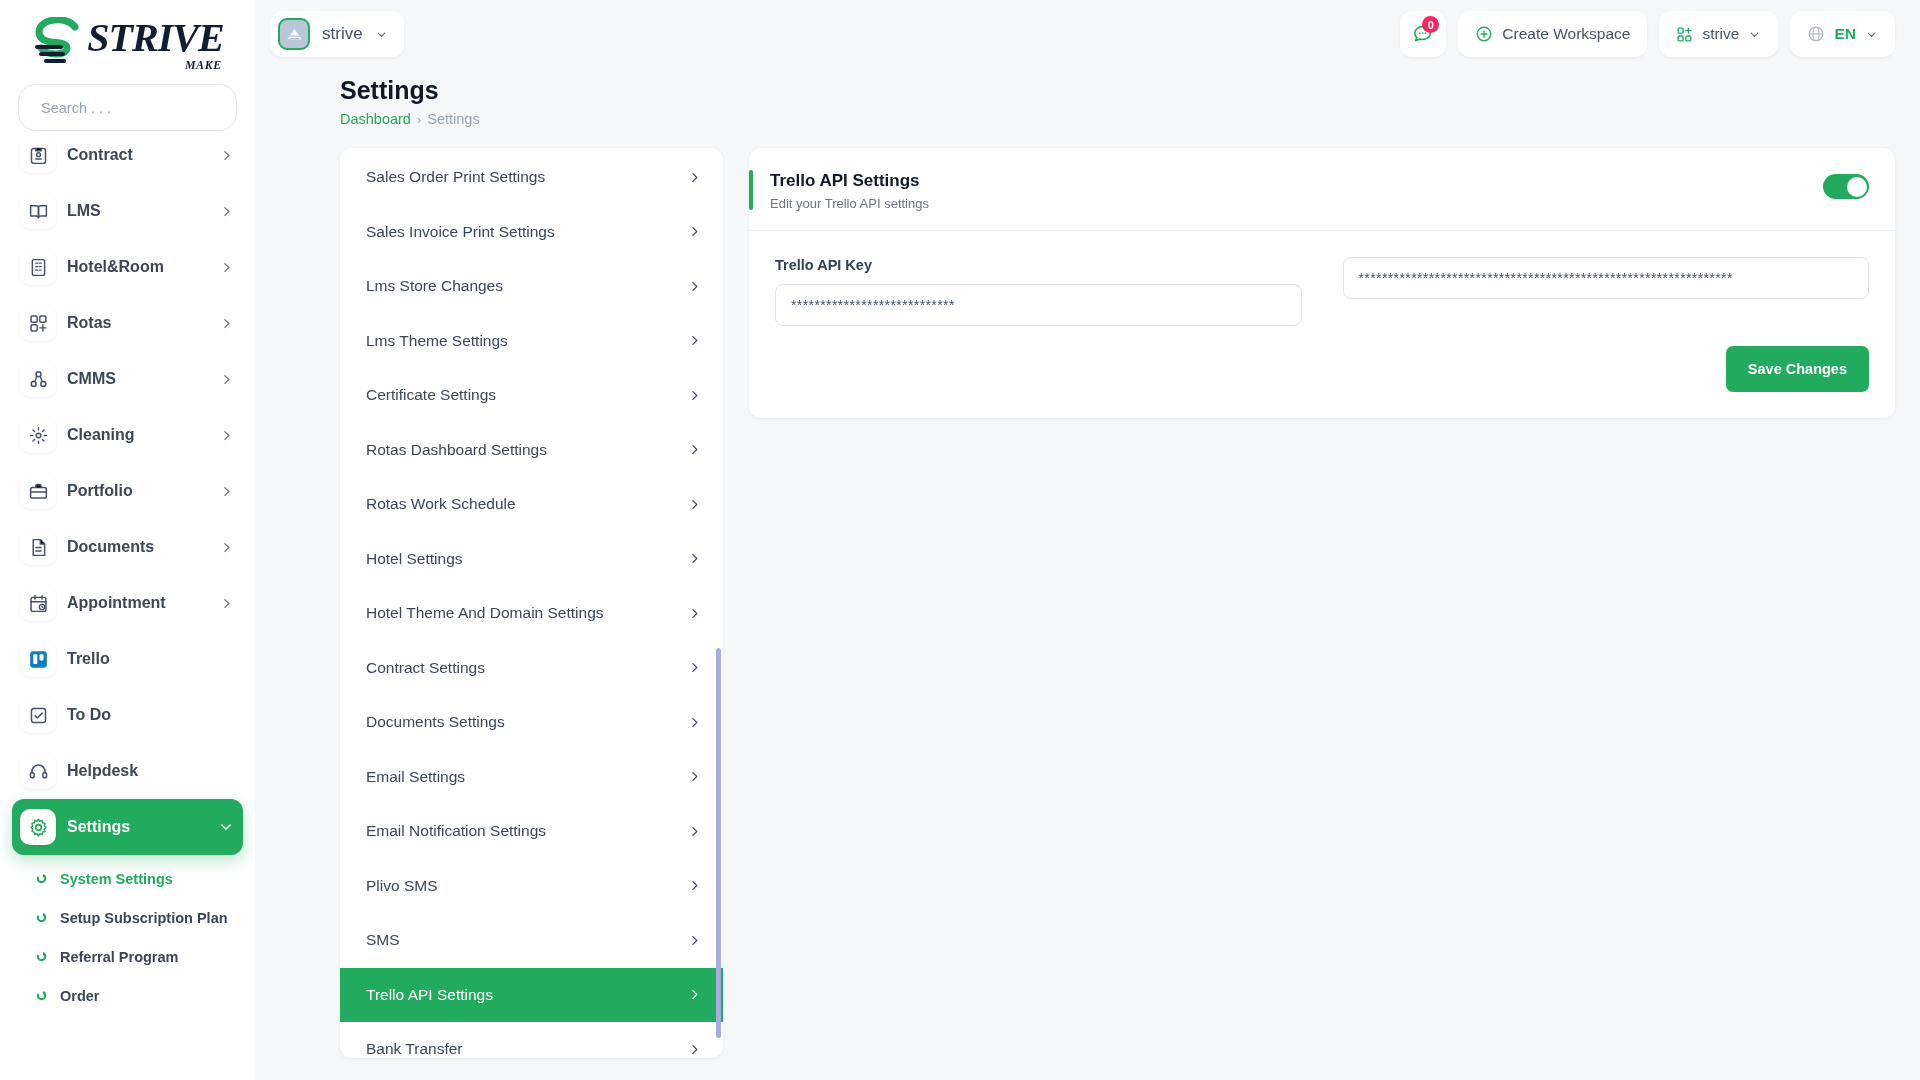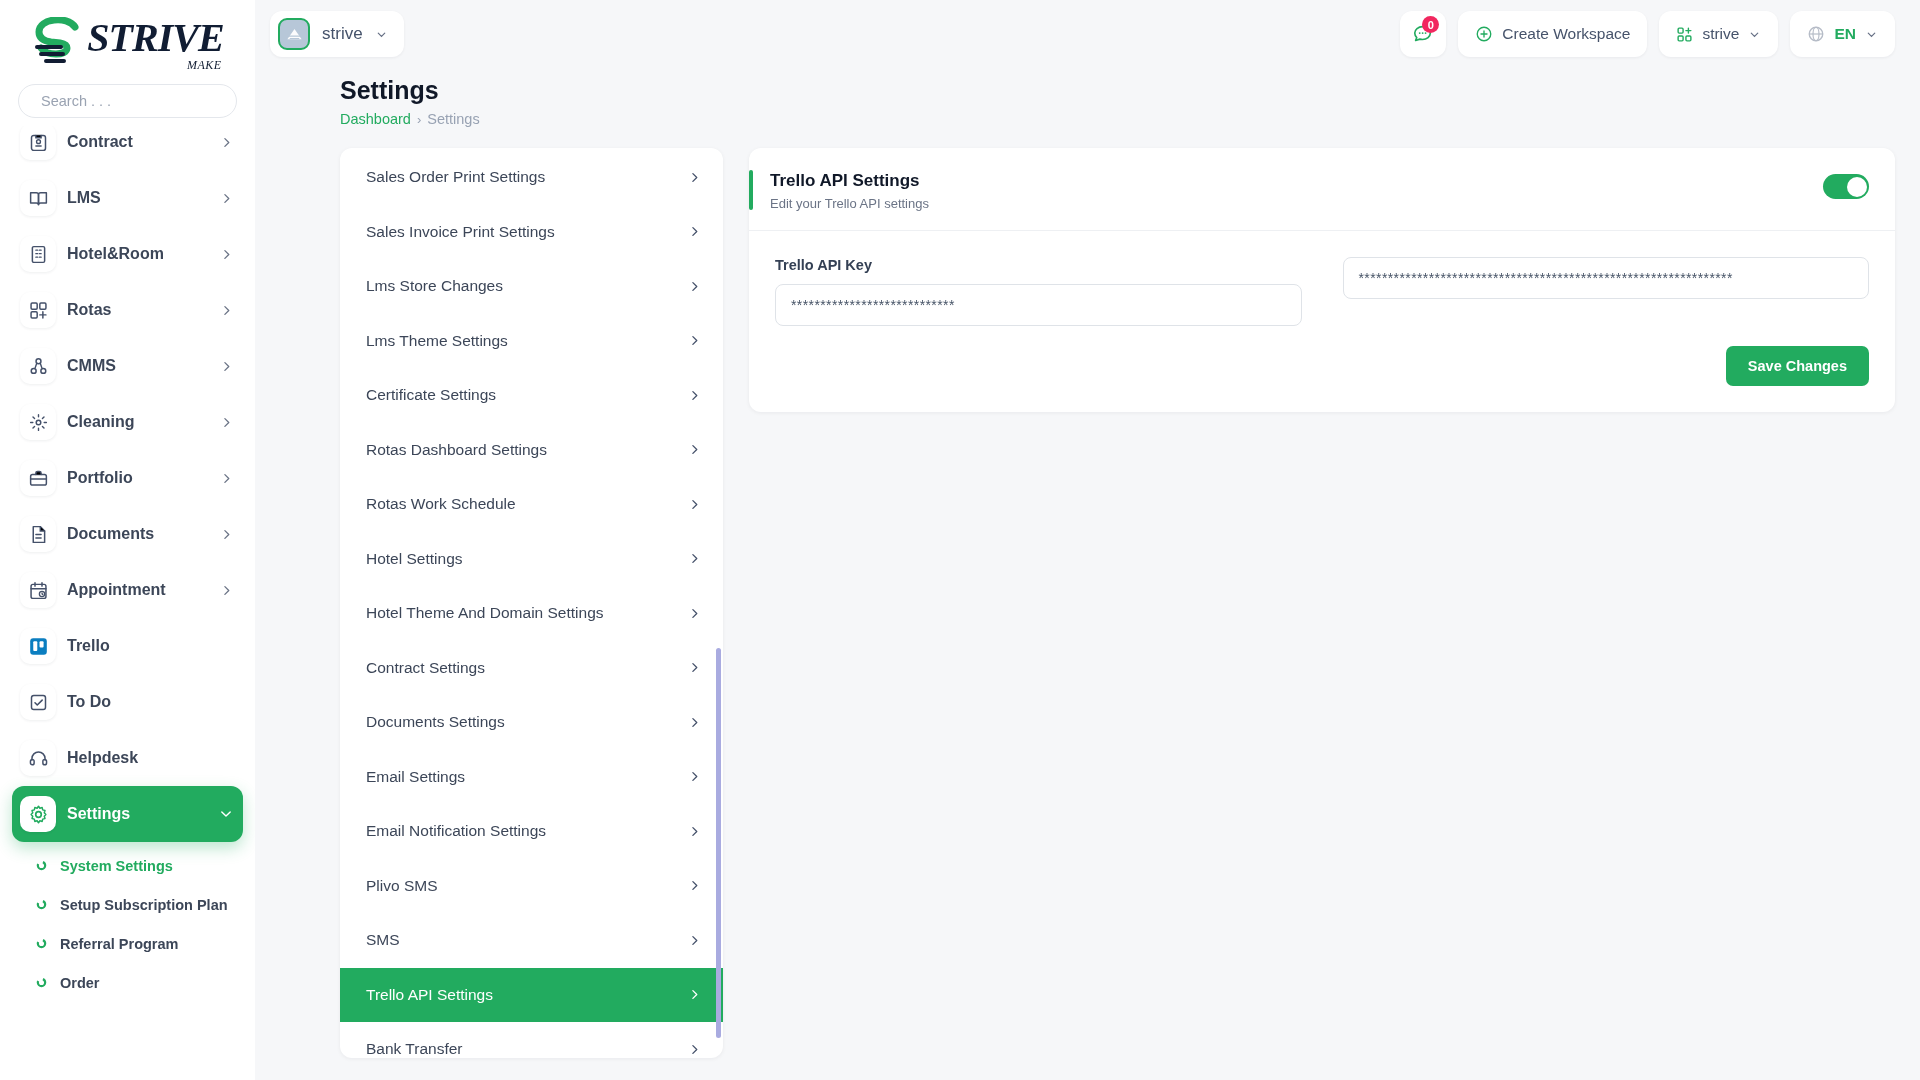--- a/index.html
+++ b/index.html
@@ -29,28 +29,28 @@
   .brand-mark { width: 62px; height: 56px; }
   .brand-text { display:flex; flex-direction: column; align-items: flex-end; margin-left:-6px;}
   .brand-name {
     font-family: "Liberation Serif", serif;
     font-weight: bold; font-style: italic;
     font-size: 40px; letter-spacing: -1px;
     color: #111d33; line-height: 0.95;
   }
   .brand-sub {
     font-family: "Liberation Serif", serif;
-    font-weight: normal; font-style: italic;
+    font-weight: bold; font-style: italic;
     font-size: 12px; color: #111d33;
     letter-spacing: 0.5px; margin-top: 1px; margin-right: 2px;
   }
 
   .search-wrap { padding: 0 18px 8px 18px; }
   .search-box {
-    height: 34px; border: 1px solid #e4e7ec; border-radius: 18px;
+    height: 47px; border: 1px solid #e4e7ec; border-radius: 18px;
     display: flex; align-items: center; gap: 8px;
     padding: 0 14px; background: #fff;
   }
   .search-box input {
     border: none; outline: none; flex: 1;
     font-size: 14.5px; color: #8a94a6;
     font-family: "Liberation Sans", sans-serif;
     background: transparent;
   }
   .search-box input::placeholder { color: #9aa3b2; }
@@ -222,21 +222,21 @@
     font-size: 14px; color: #475467;
     letter-spacing: 0.4px;
     overflow: hidden; white-space: nowrap;
     font-family: "Liberation Sans", sans-serif;
     background: #fff;
   }
   .dc-foot { padding: 10px 26px 26px 26px; display: flex; justify-content: flex-end; }
   .btn-primary {
     background: #22ab5f; color: #fff;
     border: none; border-radius: 7px;
-    padding: 0 22px; height: 40px;
+    padding: 0 22px; height: 46px;
     font-size: 14.5px; font-weight: 700; cursor: pointer;
     font-family: "Liberation Sans", sans-serif;
   }
 </style>
 </head>
 <body>
 
 <aside class="sidebar">
 
   <div class="brand">

